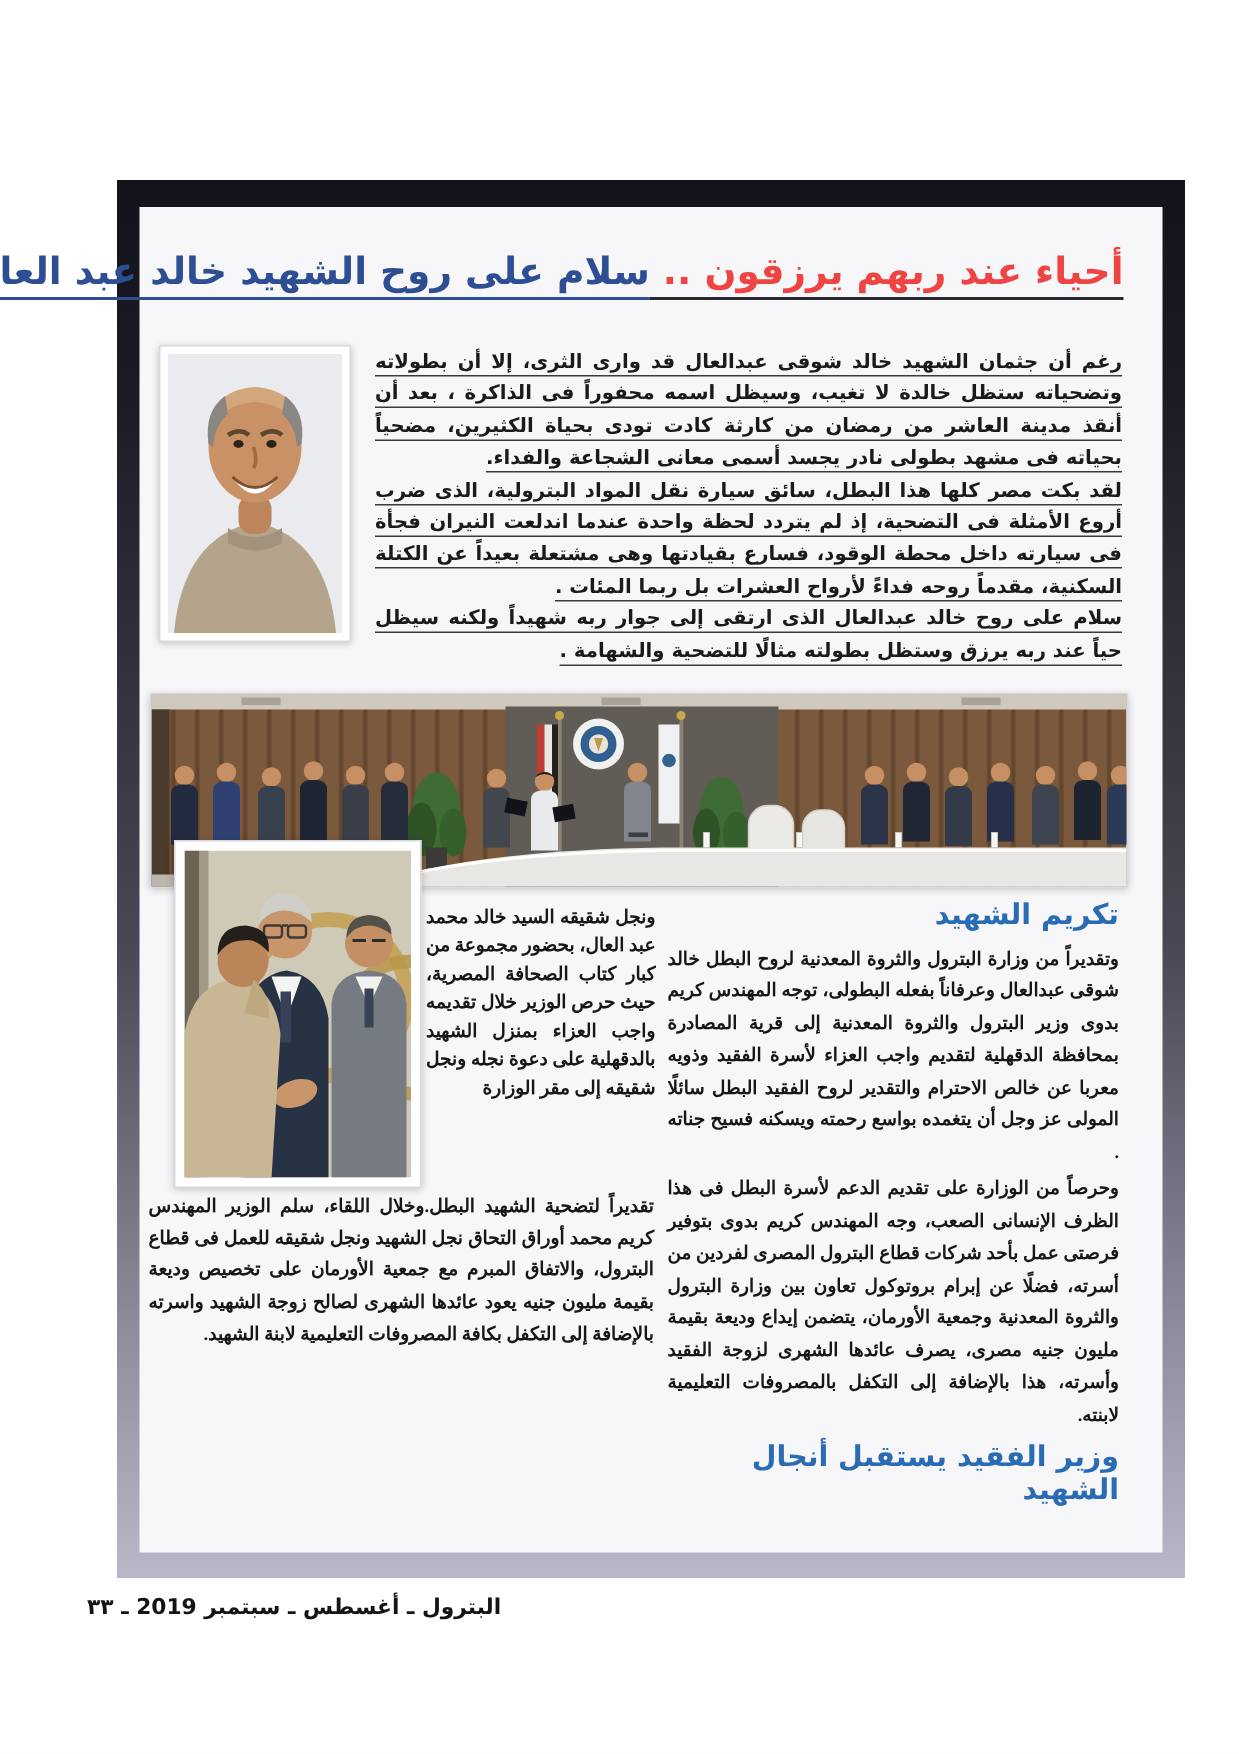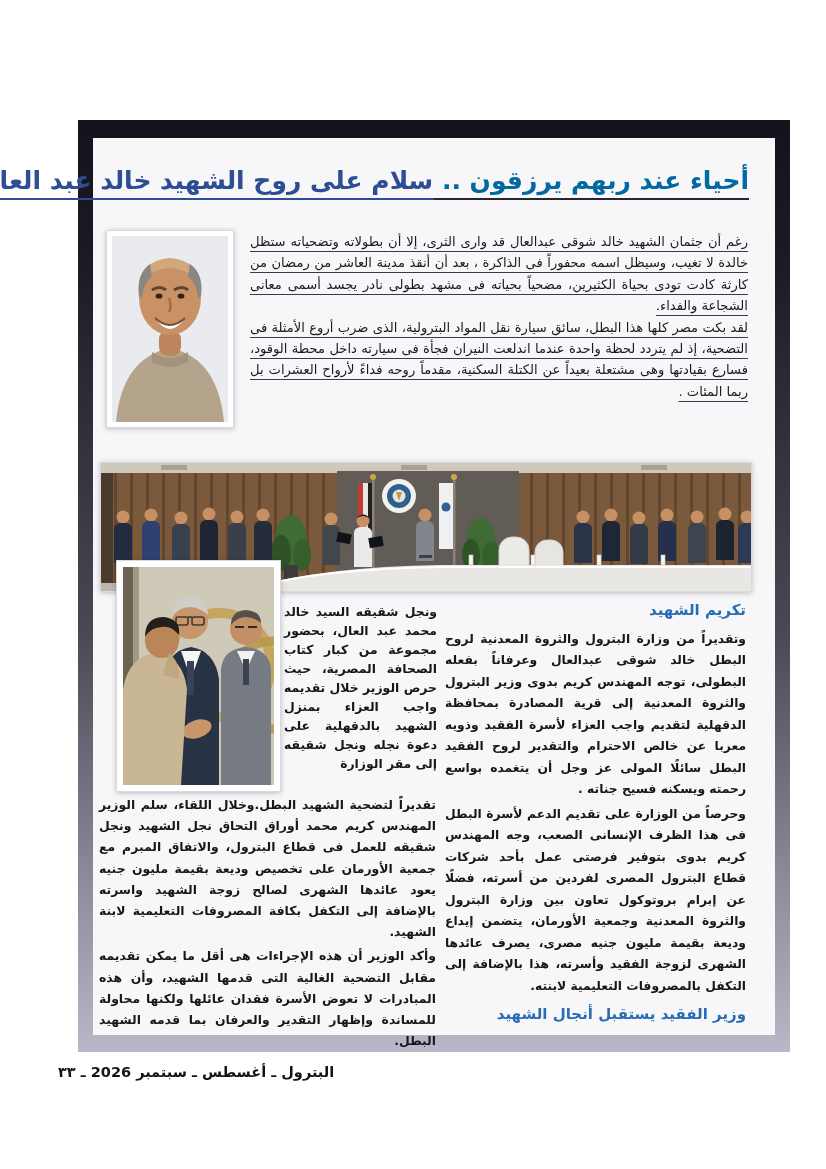--- a/index.html
+++ b/index.html
@@ -6,42 +6,42 @@
   body { font-family:"DejaVu Sans","Liberation Sans",sans-serif; }
   .page { position:relative; width:826px; height:1169px; background:#ffffff; overflow:hidden; }
 
   
   .frame { position:absolute; left:78px; top:120px; width:712px; height:932px;
            background:linear-gradient(180deg,#13131b 0%,#1c1b24 15%,#4b4754 55%,#8f8b9c 82%,#bab7c8 100%); }
   .frame-inner { position:absolute; left:15px; top:18px; right:15px; bottom:17px; background:#f7f7f9; }
 
   .headline { position:absolute; top:28px; left:20px; right:26px; direction:rtl; text-align:right;
               font-size:25px; font-weight:bold; white-space:nowrap; }
-  .headline .hl-red  { color:#0369a1; text-decoration:underline; text-decoration-thickness:2px;
+  .headline .hl-red  { color:#ef4444; text-decoration:underline; text-decoration-thickness:2px;
                        text-underline-offset:9px; text-decoration-color:#27272d; }
   .headline .hl-blue { color:#2d4e93; text-decoration:underline; text-decoration-thickness:2px;
                        text-underline-offset:9px; text-decoration-color:#2d4e93; }
 
   .intro { position:absolute; top:93px; right:27px; left:157px; direction:rtl; text-align:justify;
-           font-size:13.1px; font-weight:normal; color:#1a1a1d; }
+           font-size:13.1px; font-weight:bold; color:#1a1a1d; }
   .intro p { margin:0; line-height:21.4px; text-decoration:underline; text-decoration-thickness:1px;
              text-underline-offset:5px; text-decoration-color:#3a3a42; }
 
   .photo { position:absolute; background:#ffffff; border:1px solid #d8d8de; box-shadow:0 1px 5px rgba(40,40,60,.28); }
   .photo svg { display:block; }
   .photo-portrait { left:13px; top:92px; padding:5px; }
   .photo-group    { left:7px;  top:324px; padding:0; }
   .photo-small    { left:23px; top:422px; padding:6px; z-index:5; }
 
   .col { position:absolute; direction:rtl; text-align:justify; color:#17171a; font-weight:bold; }
-  .col p { margin:0 0 3px; }
+  .col p { margin:0 0 3px;font-family:Liberation Serif, serif; }
   .col-side  { left:191px; top:464px; width:153px; font-size:12.4px; line-height:19px; }
   .col-left  { left:6px;   top:656px; width:337px; font-size:12.4px; line-height:21.2px; }
   .col-right { left:352px; top:462px; width:301px; font-size:12.3px; line-height:21.5px; }
-  .sec-heading { color:#2a6cb3; font-size:15px; font-weight:bold; margin:0 0 7px; direction:rtl; text-align:right; }
+  .sec-heading { color:#2a6cb3; font-size:19px; font-weight:bold; margin:0 0 7px; direction:rtl; text-align:right; }
   .sec-heading.second { margin-top:7px; }
 
   .footer { position:absolute; left:58px; top:1064px; direction:rtl; white-space:nowrap;
             font-size:14.5px; font-weight:bold; color:#141418; }
 </style>
 </head>
 <body>
 
 <div class="page">
   <div class="frame">
@@ -67,20 +67,21 @@
           <ellipse cx="69" cy="60" rx="3.4" ry="2.6" fill="#2e2318"></ellipse>
           <path d="M57,62 q3,10 0,14" stroke="#a06c44" stroke-width="2.4" fill="none"></path>
           <path d="M43,82 Q58,96 73,82 Q58,104 43,82 Z" fill="#ffffff"></path>
           <path d="M43,82 Q58,96 73,82" stroke="#7c4f30" stroke-width="2" fill="none"></path>
         </svg>
       </div>
 
       <div class="intro">
         <p>رغم أن جثمان الشهيد خالد شوقى عبدالعال قد وارى الثرى، إلا أن بطولاته وتضحياته ستظل خالدة لا تغيب، وسيظل اسمه محفوراً فى الذاكرة ، بعد أن أنقذ مدينة العاشر من رمضان من كارثة كادت تودى بحياة الكثيرين، مضحياً بحياته فى مشهد بطولى نادر يجسد أسمى معانى الشجاعة والفداء.</p>
         <p>لقد بكت مصر كلها هذا البطل، سائق سيارة نقل المواد البترولية، الذى ضرب أروع الأمثلة فى التضحية، إذ لم يتردد لحظة واحدة عندما اندلعت النيران فجأة فى سيارته داخل محطة الوقود، فسارع بقيادتها وهى مشتعلة بعيداً عن الكتلة السكنية، مقدماً روحه فداءً لأرواح العشرات بل ربما المئات .</p>
+        <p>سلام على روح خالد عبدالعال الذى ارتقى إلى جوار ربه شهيداً ولكنه سيظل حياً عند ربه يرزق وستظل بطولته مثالًا للتضحية والشهامة .</p>
       </div>
 
       <div class="photo photo-group">
         <svg width="650" height="128" viewBox="0 0 650 128">
           <defs>
             <pattern id="wd" width="16" height="128" patternUnits="userSpaceOnUse">
               <rect width="16" height="128" fill="#7b593c"></rect>
               <rect x="13" width="3" height="128" fill="#63462e"></rect>
             </pattern>
             <g id="person">
@@ -206,27 +207,26 @@
           </g>
         </svg>
       </div>
 
       <div class="col col-side">
         <p>ونجل شقيقه السيد خالد محمد عبد العال، بحضور مجموعة من كبار كتاب الصحافة المصرية، حيث حرص الوزير خلال تقديمه واجب العزاء بمنزل الشهيد بالدقهلية على دعوة نجله ونجل شقيقه إلى مقر الوزارة</p>
       </div>
 
       <div class="col col-left">
         <p>تقديراً لتضحية الشهيد البطل.وخلال اللقاء، سلم الوزير المهندس كريم محمد أوراق التحاق نجل الشهيد ونجل شقيقه للعمل فى قطاع البترول، والاتفاق المبرم مع جمعية الأورمان على تخصيص وديعة بقيمة مليون جنيه يعود عائدها الشهرى لصالح زوجة الشهيد واسرته بالإضافة إلى التكفل بكافة المصروفات التعليمية لابنة الشهيد.</p>
-        <p>وأكد الوزير  أن هذه الإجراءات هى أقل ما يمكن تقديمه مقابل التضحية الغالية التى قدمها الشهيد، وأن هذه المبادرات لا تعوض الأسرة فقدان عائلها ولكنها محاولة للمساندة وإظهار التقدير والعرفان بما قدمه الشهيد البطل.</p>
       </div>
 
       <div class="col col-right">
         <h3 class="sec-heading">تكريم الشهيد</h3>
         <p>وتقديراً من وزارة البترول والثروة المعدنية لروح البطل خالد  شوقى عبدالعال وعرفاناً بفعله البطولى، توجه  المهندس كريم بدوى وزير البترول والثروة المعدنية إلى قرية المصادرة بمحافظة الدقهلية لتقديم واجب العزاء لأسرة الفقيد وذويه معربا عن خالص الاحترام والتقدير لروح الفقيد البطل سائلًا المولى عز وجل أن يتغمده بواسع رحمته ويسكنه فسيح جناته .</p>
         <p>وحرصاً من الوزارة على تقديم  الدعم لأسرة البطل فى هذا الظرف الإنسانى الصعب، وجه المهندس كريم بدوى بتوفير فرصتى عمل بأحد شركات قطاع البترول المصرى لفردين من أسرته، فضلًا عن إبرام بروتوكول تعاون بين وزارة البترول والثروة المعدنية وجمعية الأورمان، يتضمن إيداع وديعة بقيمة مليون جنيه مصرى، يصرف عائدها الشهرى لزوجة الفقيد وأسرته، هذا بالإضافة إلى التكفل بالمصروفات التعليمية لابنته.</p>
         <h3 class="sec-heading second">وزير الفقيد يستقبل أنجال الشهيد</h3>
       </div>
 
     </div>
   </div>
 
-  <div class="footer">البترول ـ أغسطس ـ سبتمبر 2026 ـ ٣٣</div>
+  <div class="footer">البترول ـ أغسطس ـ سبتمبر 2019 ـ ٣٣</div>
 </div>
 
 </body></html>

